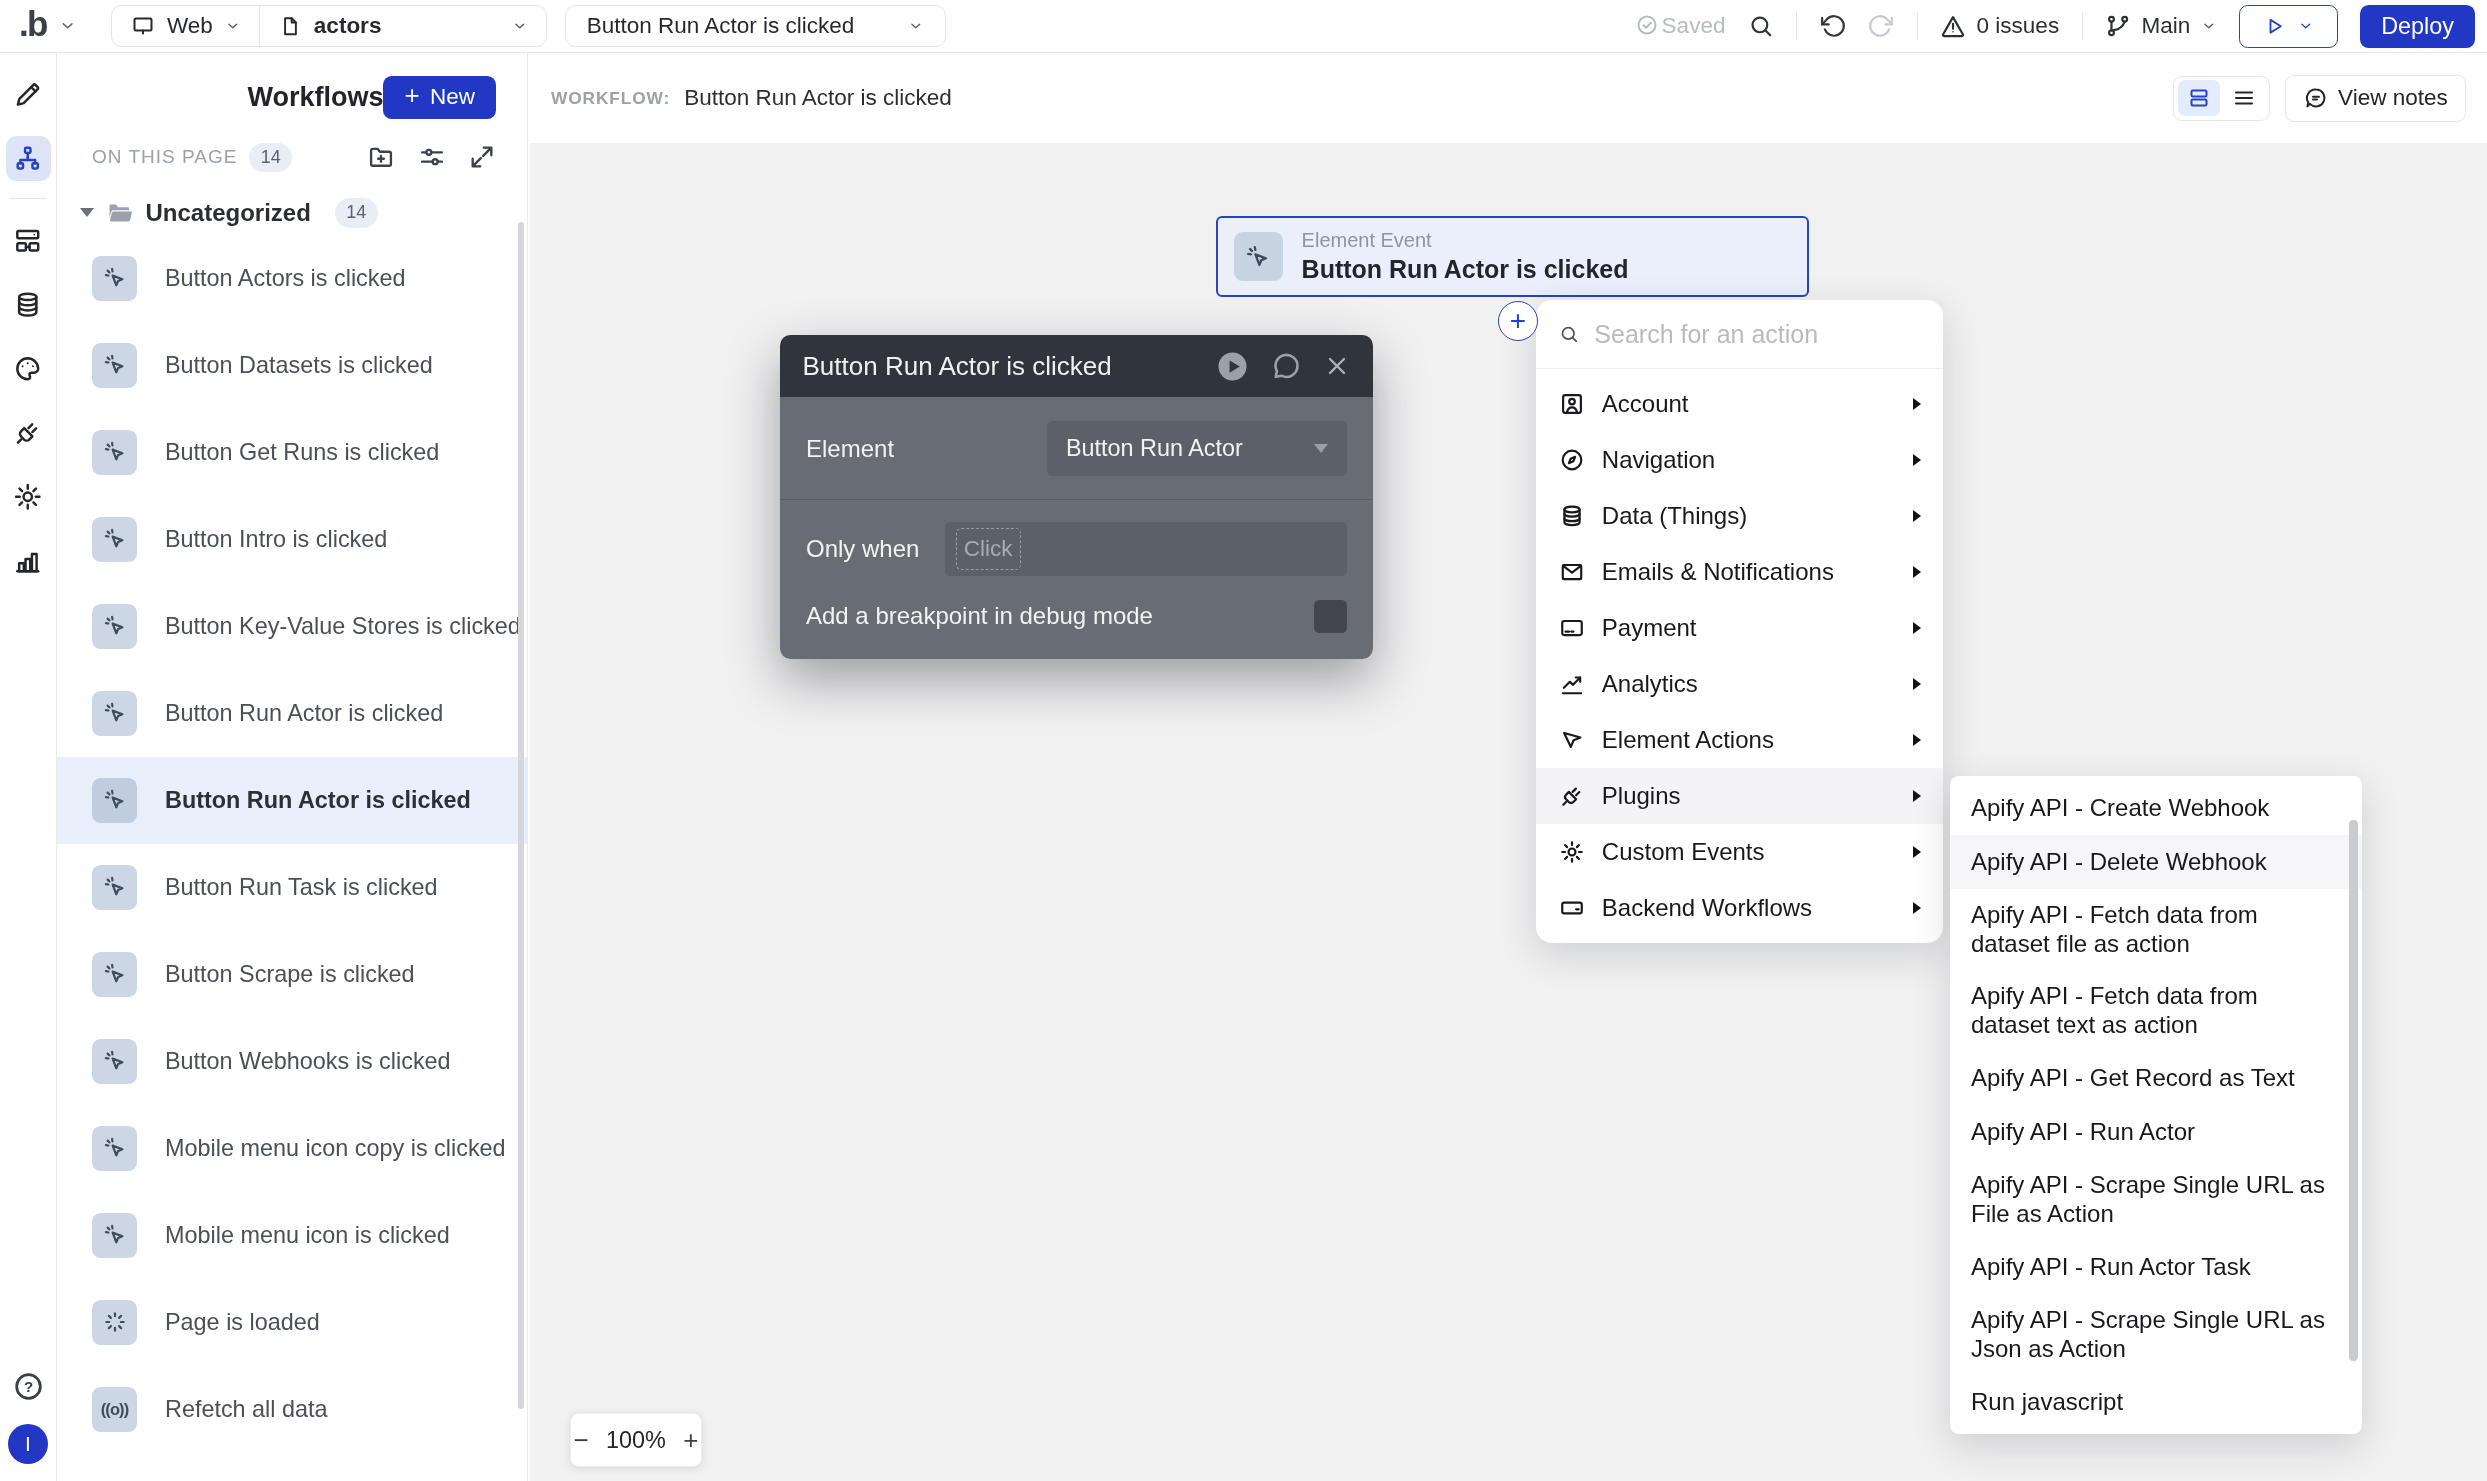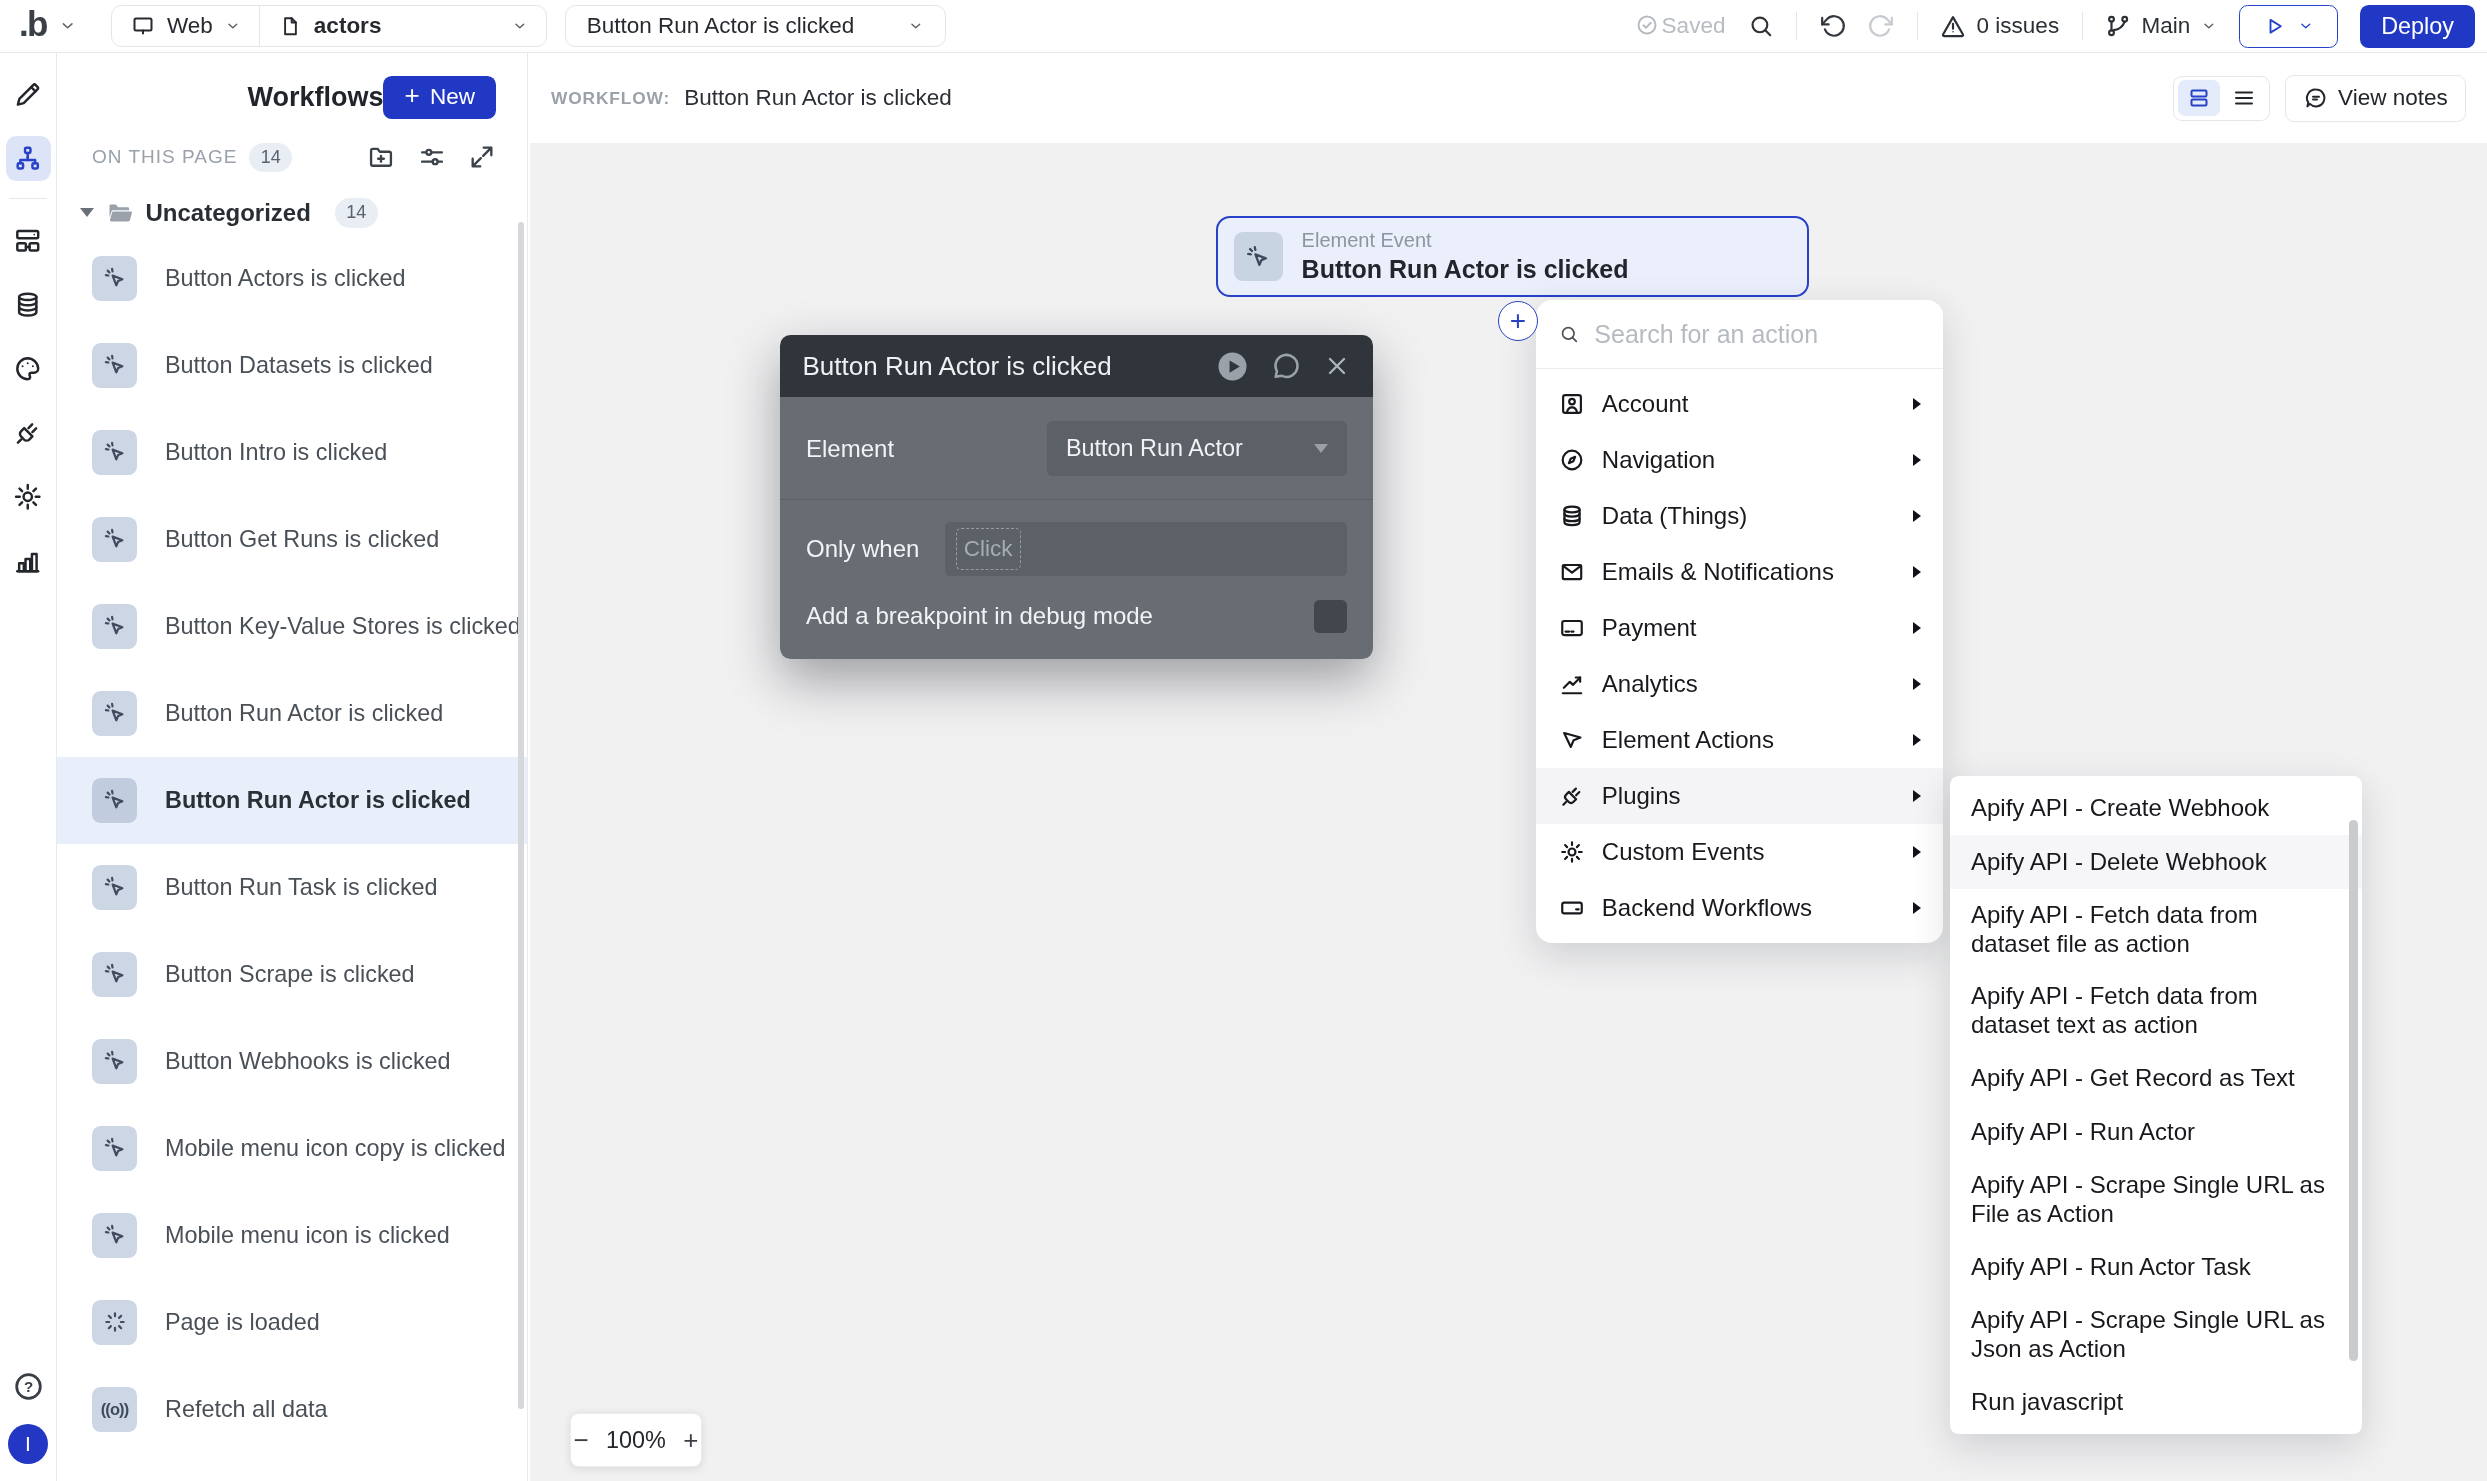--- a/index.html
+++ b/index.html
@@ -66,21 +66,21 @@
   .canvas-head { height:90px; display:flex; align-items:center; padding:0 21px; }
   .wf-label-sm { font-size:17.3px; letter-spacing:0.9px; color:#9ba1a9; font-weight:700; }
   .wf-title { margin-left:14px; font-size:22.5px; color:#2b2f35; }
   .head-right { margin-left:auto; display:flex; gap:15.6px; align-items:center; }
   .toggle-group { border:0.9px solid #e5e6e9; border-radius:8.7px; padding:3.5px; display:flex; gap:3.5px; background:#fff; }
   .toggle { width:42px; height:36px; display:flex; align-items:center; justify-content:center; border-radius:7px; color:#23262b; cursor:pointer; }
   .toggle.active { background:#e4ebfb; color:#2742c8; }
   .btn-notes { border:0.9px solid #e5e6e9; border-radius:8.7px; height:47px; padding:0 17.3px; display:flex; gap:10.4px; align-items:center; font-size:22.5px; color:#23262b; background:#fff; cursor:pointer; }
   .canvas-body { position:absolute; top:90px; left:0; right:0; bottom:0; background:#f1f1f2; }
 
-  .node { position:absolute; left:686px; top:73px; width:593px; height:81px; background:#eaeffb; border:2.6px solid #2742c8; border-radius:14px; display:flex; align-items:center; gap:19px; padding:0 15.6px; cursor:pointer; }
+  .node { position:absolute; left:686px; top:73px; width:593px; height:81px; background:#eaeffb; border:2.6px solid #2742c8; border-radius:6px; display:flex; align-items:center; gap:19px; padding:0 15.6px; cursor:pointer; }
   .node-ico { width:49px; height:49px; border-radius:8.7px; background:#c9d4e3; color:#3d495c; display:flex; align-items:center; justify-content:center; }
   .node-kind { font-size:20px; color:#8e959f; margin-bottom:2.6px; }
   .node-title { font-size:25px; font-weight:700; color:#22262c; }
   .plus-btn { position:absolute; left:968px; top:158px; width:40px; height:40px; border-radius:50%; background:#fff; border:1.7px solid #2742c8; color:#2742c8; display:flex; align-items:center; justify-content:center; font-size:28px; font-weight:400; z-index:30; cursor:pointer; }
 
   
   .dialog { position:absolute; left:250px; top:192px; width:593px; border-radius:10.4px; overflow:hidden; box-shadow:0 21px 52px rgba(20,24,32,.38); z-index:15; }
   .dlg-head { height:62px; background:#30353b; display:flex; align-items:center; padding:0 22.5px; }
   .dlg-title { font-size:26px; color:#eef0f2; }
   .dlg-actions { margin-left:auto; display:flex; gap:21px; align-items:center; }
@@ -367,30 +367,30 @@
         </span>
       <span class="wf-label">Button Datasets is clicked</span>
     </div>
     <div class="wf-item">
       <span class="wf-ico">
           <svg class="ic" width="26" height="26" viewBox="0 0 24 24">
             <path d="M9.8 9.8l9 3.3-3.9 1.6-1.7 4z"></path>
             <path d="M5.2 5.2l1.7 1.7M9.3 3.6l.4 2.3M3.6 9.3l2.3.4"></path>
           </svg>
         </span>
+      <span class="wf-label">Button Get Runs is clicked</span>
+    </div>
+    <div class="wf-item">
+      <span class="wf-ico">
+          <svg class="ic" width="26" height="26" viewBox="0 0 24 24">
+            <path d="M9.8 9.8l9 3.3-3.9 1.6-1.7 4z"></path>
+            <path d="M5.2 5.2l1.7 1.7M9.3 3.6l.4 2.3M3.6 9.3l2.3.4"></path>
+          </svg>
+        </span>
       <span class="wf-label">Button Intro is clicked</span>
-    </div>
-    <div class="wf-item">
-      <span class="wf-ico">
-          <svg class="ic" width="26" height="26" viewBox="0 0 24 24">
-            <path d="M9.8 9.8l9 3.3-3.9 1.6-1.7 4z"></path>
-            <path d="M5.2 5.2l1.7 1.7M9.3 3.6l.4 2.3M3.6 9.3l2.3.4"></path>
-          </svg>
-        </span>
-      <span class="wf-label">Button Get Runs is clicked</span>
     </div>
     <div class="wf-item">
       <span class="wf-ico">
           <svg class="ic" width="26" height="26" viewBox="0 0 24 24">
             <path d="M9.8 9.8l9 3.3-3.9 1.6-1.7 4z"></path>
             <path d="M5.2 5.2l1.7 1.7M9.3 3.6l.4 2.3M3.6 9.3l2.3.4"></path>
           </svg>
         </span>
       <span class="wf-label">Button Key-Value Stores is clicked</span>
     </div>

